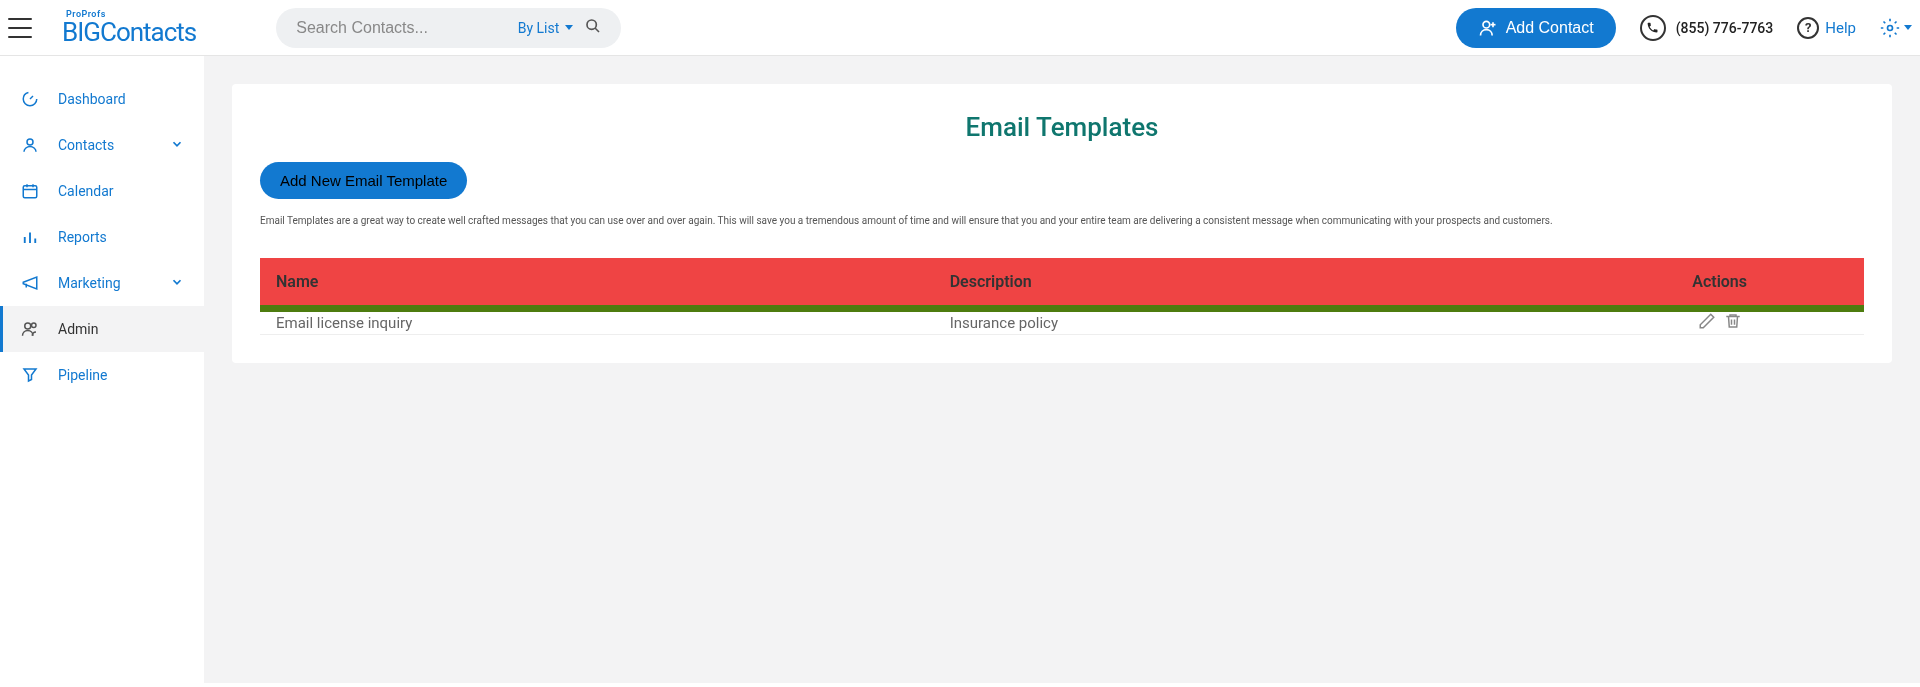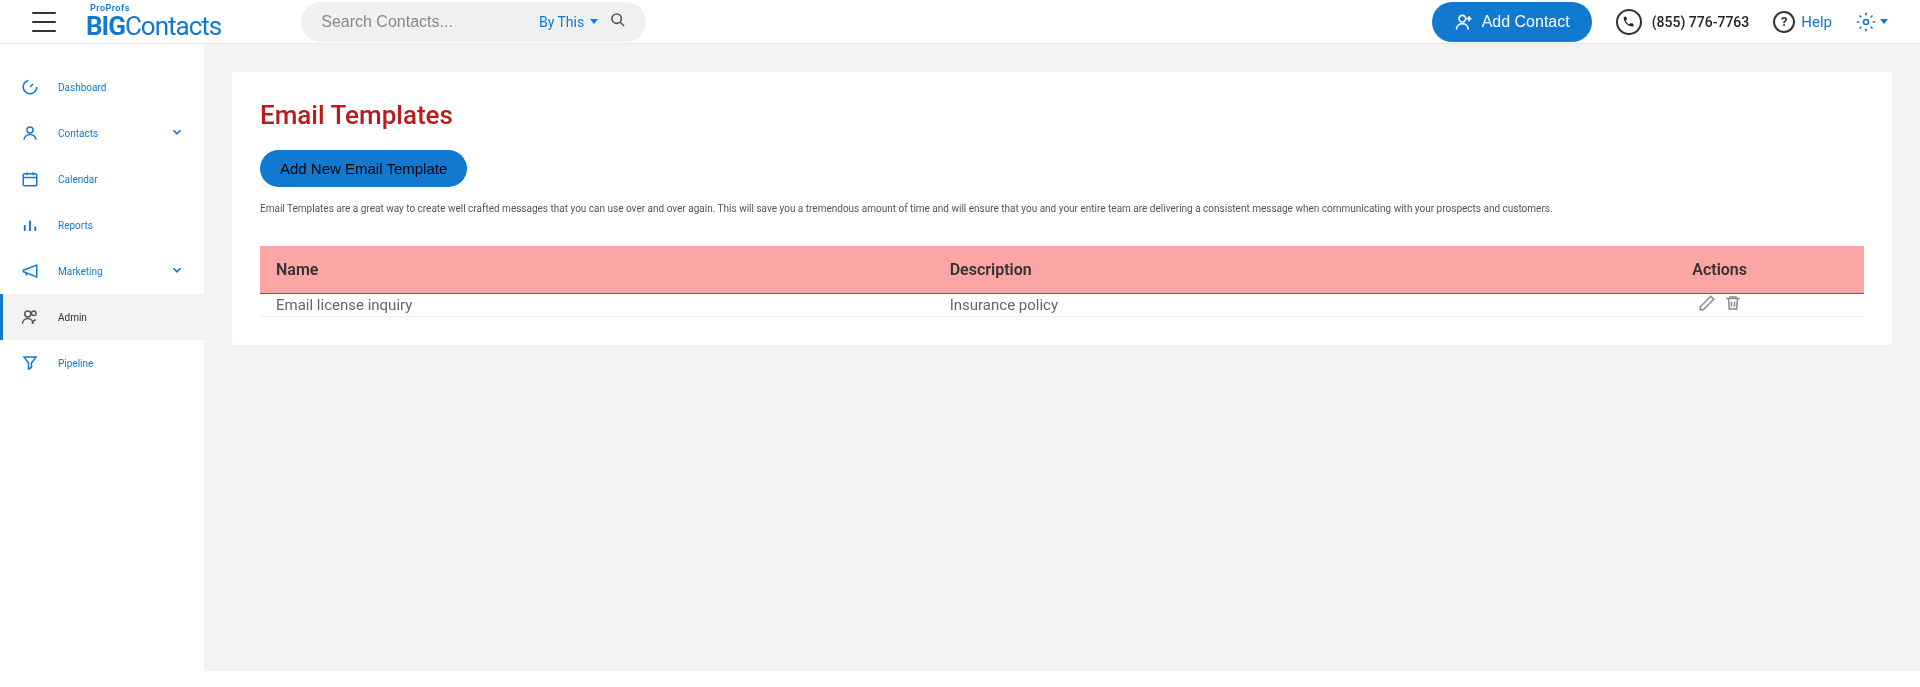--- a/index.html
+++ b/index.html
@@ -8,22 +8,22 @@
       box-sizing: border-box;
     }
     body {
       font-family: -apple-system, BlinkMacSystemFont, "Segoe UI", Roboto, "Helvetica Neue", Arial, sans-serif;
       background: #fff;
       color: #333;
     }
     .header {
       display: flex;
       align-items: center;
-      height: 44px;
-      padding: 0 32px;
+      height: 56px;
+      padding: 0 8px;
       border-bottom: 1px solid #e5e5e5;
       gap: 20px;
     }
     .hamburger {
       width: 24px;
       height: 20px;
       display: flex;
       flex-direction: column;
       justify-content: space-between;
       cursor: pointer;
@@ -47,21 +47,21 @@
       letter-spacing: 0.5px;
       margin-left: 4px;
     }
     .logo-big {
       font-size: 26px;
       font-weight: 400;
       color: #1279d0;
       letter-spacing: -1px;
     }
     .logo-big .big {
-      font-weight: 700;
+      font-weight: 400;
     }
     .search {
       display: flex;
       align-items: center;
       background: #eef0f2;
       border-radius: 30px;
       padding: 0 20px;
       height: 40px;
       margin-left: 60px;
       width: 345px;
@@ -160,21 +160,21 @@
       width: 204px;
       background: #fff;
       padding-top: 20px;
     }
     .side-item {
       display: flex;
       align-items: center;
       gap: 18px;
       padding: 14px 20px;
       color: #1279d0;
-      font-size: 10px;
+      font-size: 14px;
       cursor: pointer;
       position: relative;
     }
     .side-item .icon {
       width: 20px;
       display: flex;
       align-items: center;
       justify-content: center;
     }
     .side-item.active {
@@ -200,22 +200,23 @@
       padding: 28px;
     }
     .card {
       background: #fff;
       border-radius: 4px;
       padding: 28px;
     }
     .page-title {
       font-size: 26px;
       font-weight: 500;
-      color: #b91c1c;
+      color: #0f766e;
       margin-bottom: 20px;
+      text-align: center;
     }
     .add-btn {
       background: #1279d0;
       color: #000000;
       border: none;
       border-radius: 20px;
       padding: 10px 20px;
       font-size: 15px;
       cursor: pointer;
       margin-bottom: 13px;
@@ -224,27 +225,27 @@
       font-size: 10px;
       color: #555;
       line-height: 1.8;
       margin-bottom: 28px;
     }
     table {
       width: 100%;
       border-collapse: collapse;
     }
     th {
-      background: #fca5a5;
+      background: #ef4444;
       text-align: left;
       padding: 14px 16px;
       font-size: 16px;
       font-weight: 600;
       color: #333;
-      border-bottom: 1px solid #4d7c0f;
+      border-bottom: 7px solid #4d7c0f;
     }
     th:last-child {
       text-align: center;
     }
     td {
       padding: 0 16px;
       font-size: 15px;
       color: #666;
       border-bottom: 1px solid #eee;
     }
@@ -281,21 +282,21 @@
   </div>
   <div class="logo">
     <span class="logo-small">ProProfs</span>
     <span class="logo-big">
       <span class="big">BIG</span><span>Contacts</span>
     </span>
   </div>
   <div class="search">
     <input type="text" placeholder="Search Contacts..." style="">
     <div class="by-name">
-      <span>By This</span>
+      <span>By List</span>
       <span class="caret-down"></span>
     </div>
     <span class="search-icon">
       <svg width="16" height="16" viewBox="0 0 24 24" fill="none" stroke="currentColor" stroke-width="2.5">
           <circle cx="10" cy="10" r="7"></circle>
           <line x1="21" y1="21" x2="15" y2="15"></line>
         </svg>
     </span>
   </div>
   <div class="header-right">

